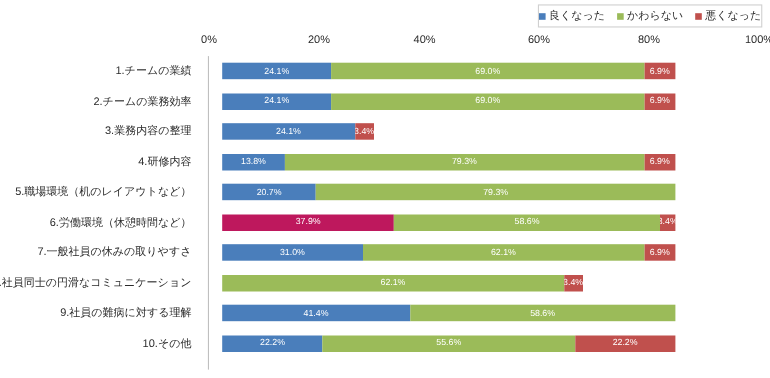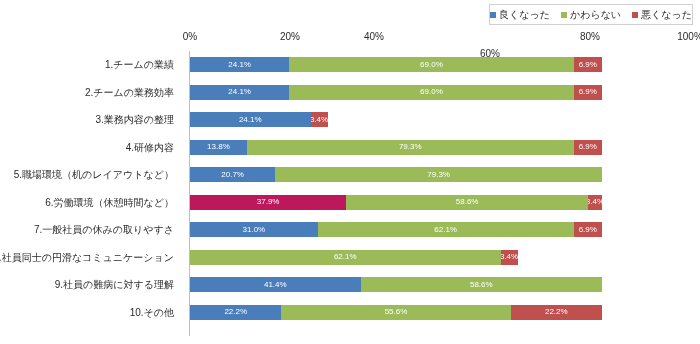--- a/index.html
+++ b/index.html
@@ -84,21 +84,21 @@
     position: absolute;
     left: -1px;
     top: 0;
     width: 1px;
     height: 285px;
     background: #bfbfbf;
   }
 
   .bar-row {
     position: absolute;
-    left: 0;
+    left: 12px;
     width: 412px;
     height: 15px;
     display: flex;
   }
   .seg {
     height: 15px;
     position: relative;
     overflow: hidden;
     box-sizing: border-box;
     display: flex;
@@ -140,22 +140,22 @@
       </div>
       <div class="legend-entry">
         <span class="legend-swatch" style="background: rgb(192, 80, 77);"></span>
         <span class="legend-label">悪くなった</span>
       </div>
     </div>
 
   <div id="x-axis-labels">
       <div class="x-tick" style="left: 190px;">0%</div>
       <div class="x-tick" style="left: 290px;">20%</div>
-      <div class="x-tick" style="left: 374px;">40%</div>
-      <div class="x-tick" style="left: 490px; margin-top: 17px;">60%</div>
+      <div class="x-tick" style="left: 386px;">40%</div>
+      <div class="x-tick" style="left: 490px;">60%</div>
       <div class="x-tick" style="left: 590px;">80%</div>
       <div class="x-tick" style="left: 690px;">100%</div>
     </div>
 
   <div id="plot">
     <div id="axis-line"></div>
   <div class="bar-row" style="top: 6px;">
         <div class="seg" style="width: 120.5px; background: rgb(74, 126, 187);">
           <span class="seg-label">24.1%</span>
         </div>

